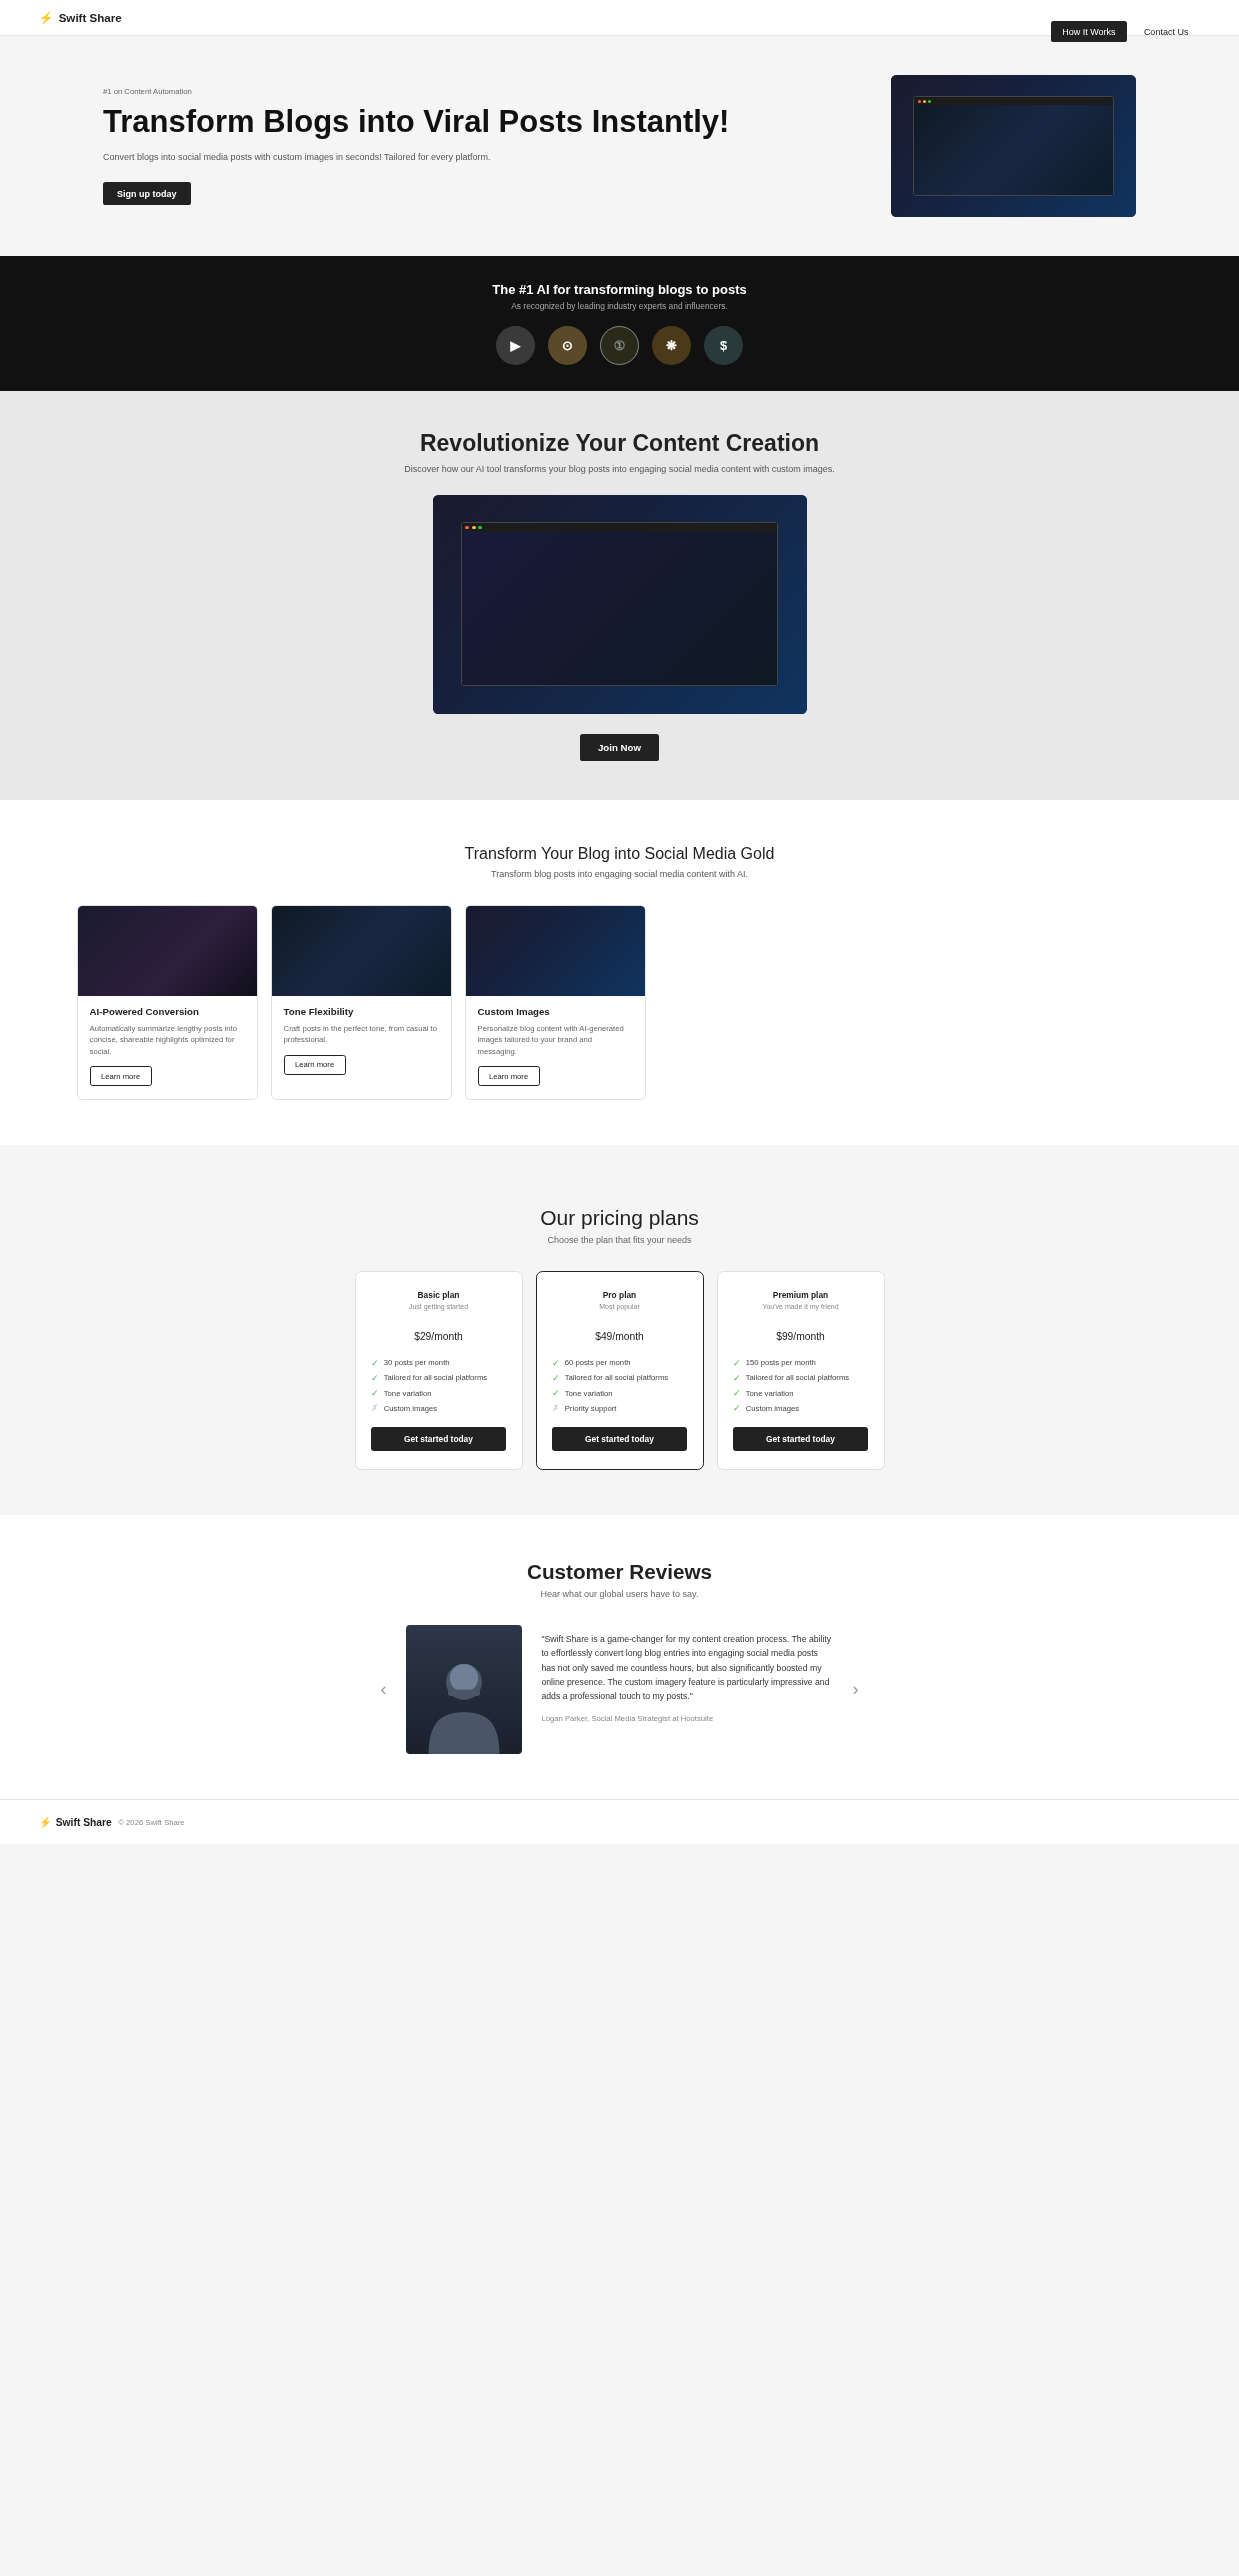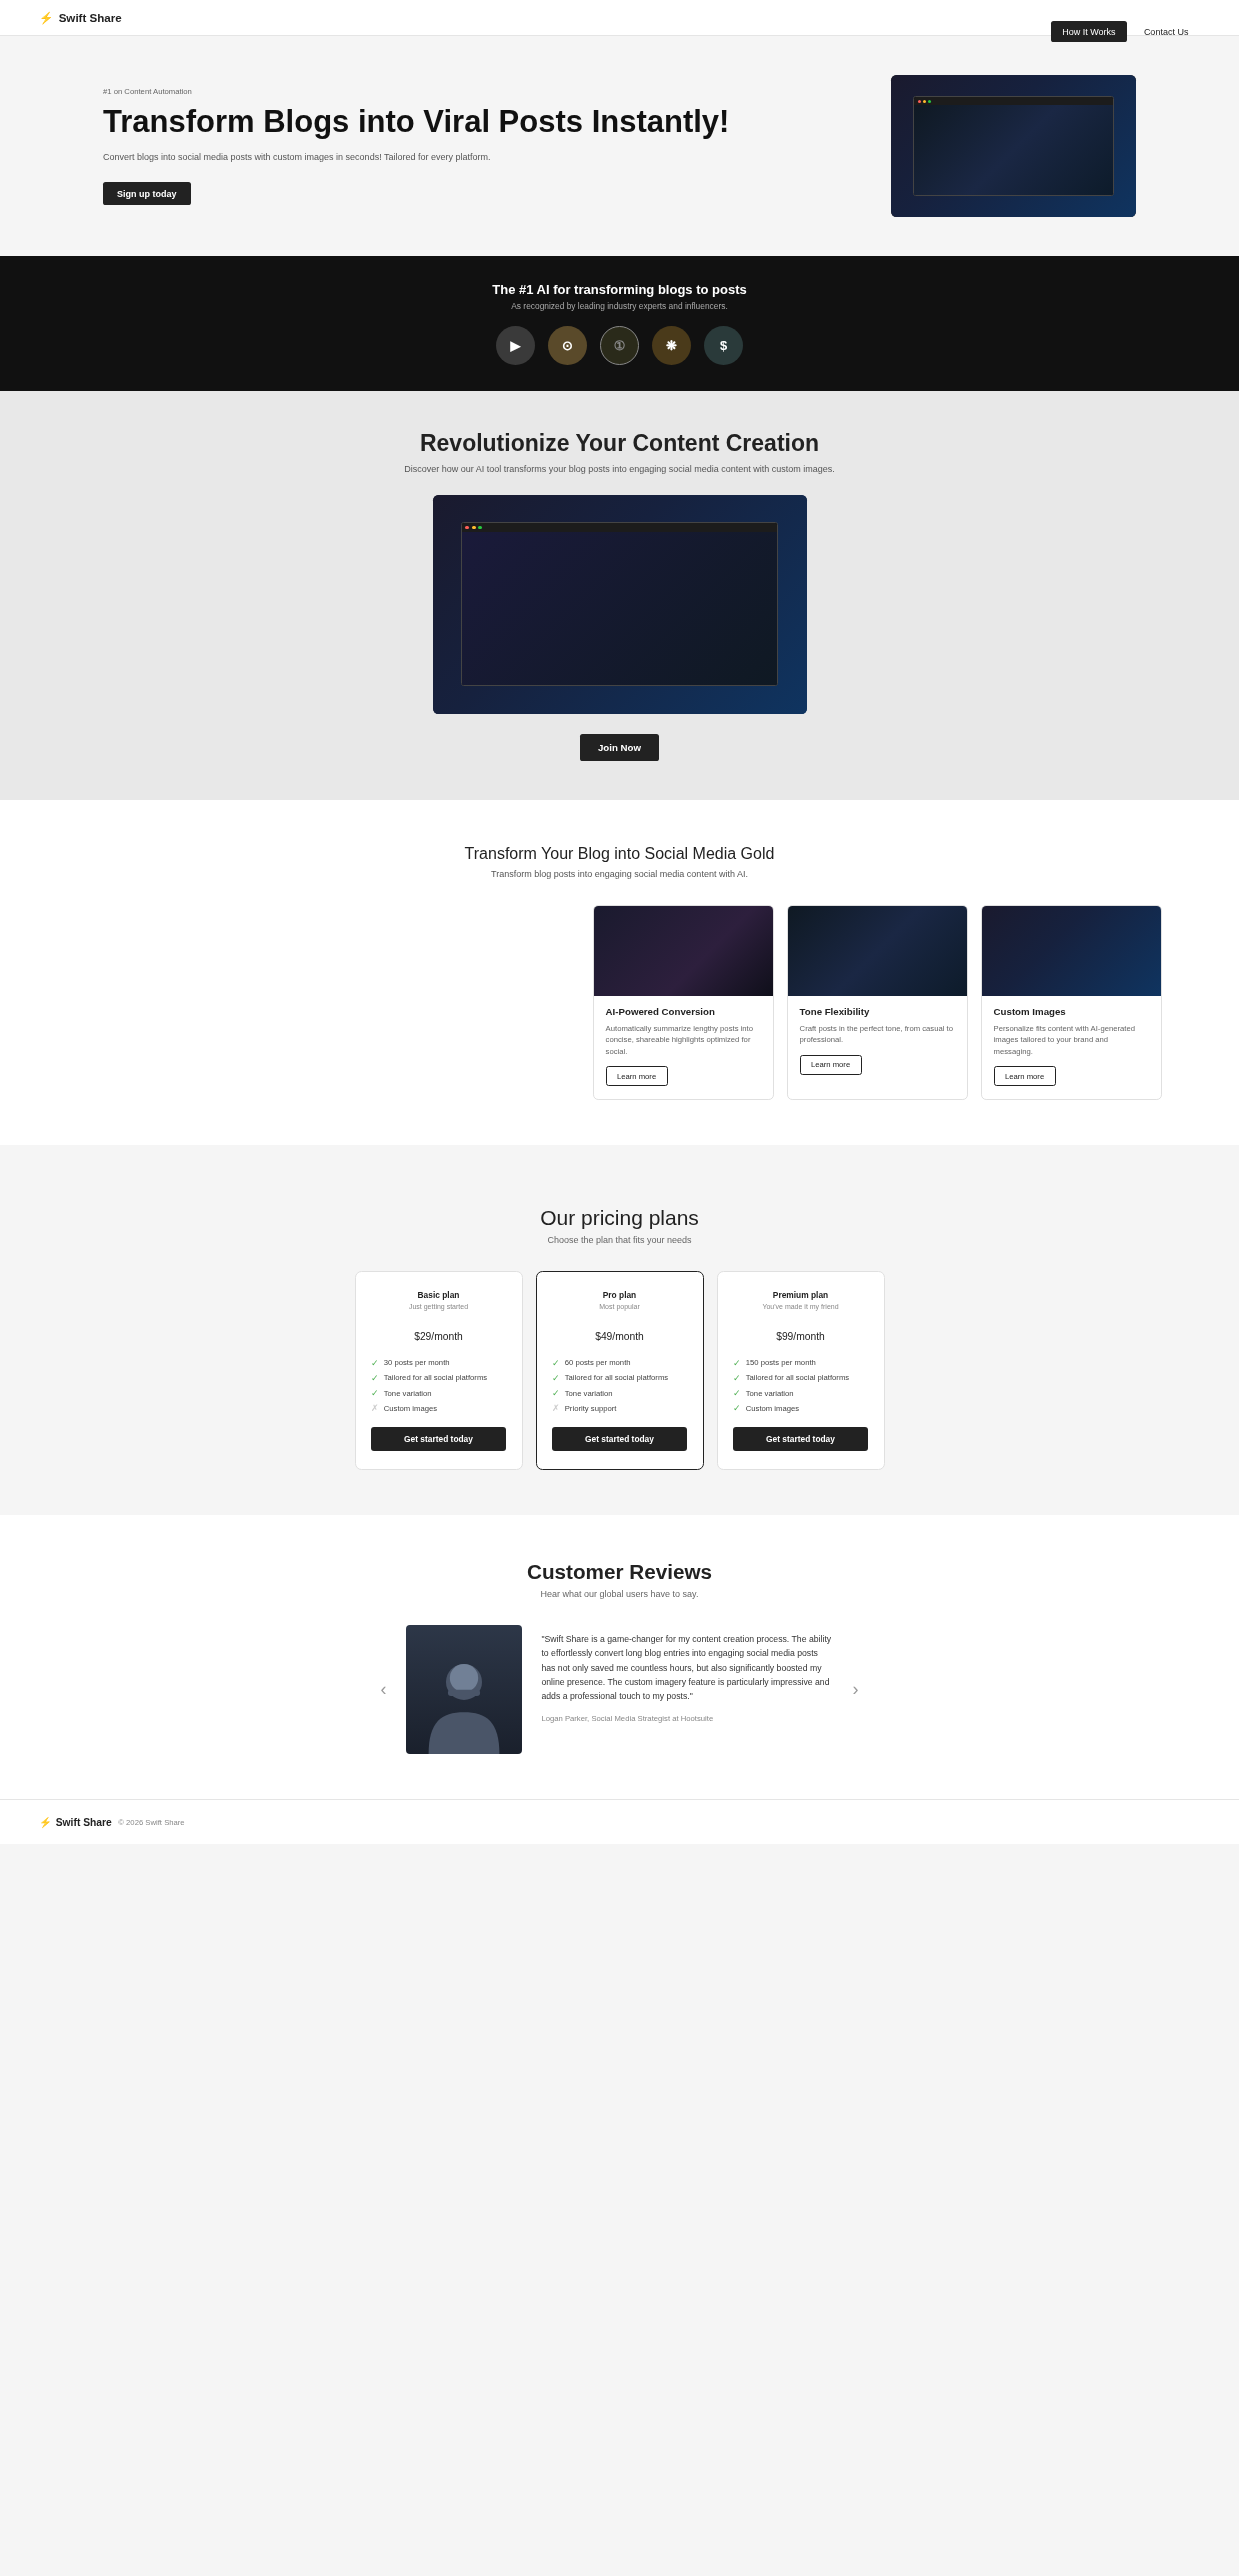--- a/index.html
+++ b/index.html
@@ -81,21 +81,21 @@
     .join-btn {
       background: #222; color: #fff; border: none;
       padding: 7.7px 18px; border-radius: 2.6px; font-size: 9.7px;
       cursor: pointer; font-weight: 600;
     }
 
     
     .transform-section { padding: 45px 77px; background: #fff; text-align: center; }
     .transform-title { font-size: 16px; font-weight: 400; margin-bottom: 6.5px; }
     .transform-sub { font-size: 9px; color: #555; margin-bottom: 26px; }
-    .feature-cards { display: flex; gap: 13px; justify-content: flex-end; }
+    .feature-cards { display: flex; gap: 13px; justify-content: flex-start; }
     .feature-card {
       flex: 1; max-width: 181px; background: #fff;
       border: 0.6px solid #e0e0e0; border-radius: 5.2px;
       overflow: hidden; text-align: left; padding-bottom: 13px;
     }
     .feature-card-img {
       width: 100%; height: 90px;
       background: linear-gradient(135deg, #1a1a2e 0%, #16213e 40%, #0f3460 100%);
       margin-bottom: 10.3px;
     }
@@ -253,21 +253,21 @@
         <div class="feature-card-title">Tone Flexibility</div>
         <div class="feature-card-desc">Craft posts in the perfect tone, from casual to professional.</div>
         <button class="learn-more-btn">Learn more</button>
       </div>
     </div>
 
     <div class="feature-card">
       <div class="feature-card-img" style="background:linear-gradient(135deg,#1a1a2e 0%,#16213e 40%,#0f3460 100%);"></div>
       <div class="feature-card-body">
         <div class="feature-card-title">Custom Images</div>
-        <div class="feature-card-desc">Personalize fits content with AI-generated images tailored to your brand and messaging.</div>
+        <div class="feature-card-desc">Personalize blog content with AI-generated images tailored to your brand and messaging.</div>
         <button class="learn-more-btn">Learn more</button>
       </div>
     </div>
 
   </div>
 </section>
 
 <section class="pricing-section">
   <h2 class="pricing-title">Our pricing plans</h2>
   <p class="pricing-sub">Choose the plan that fits your needs</p>

